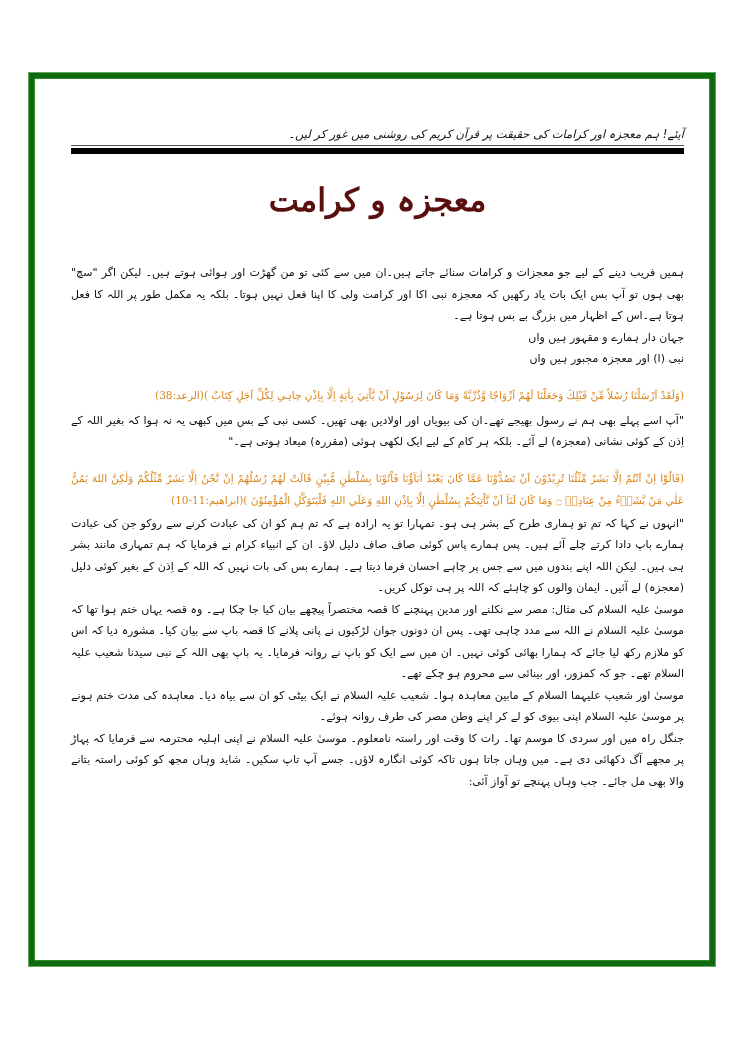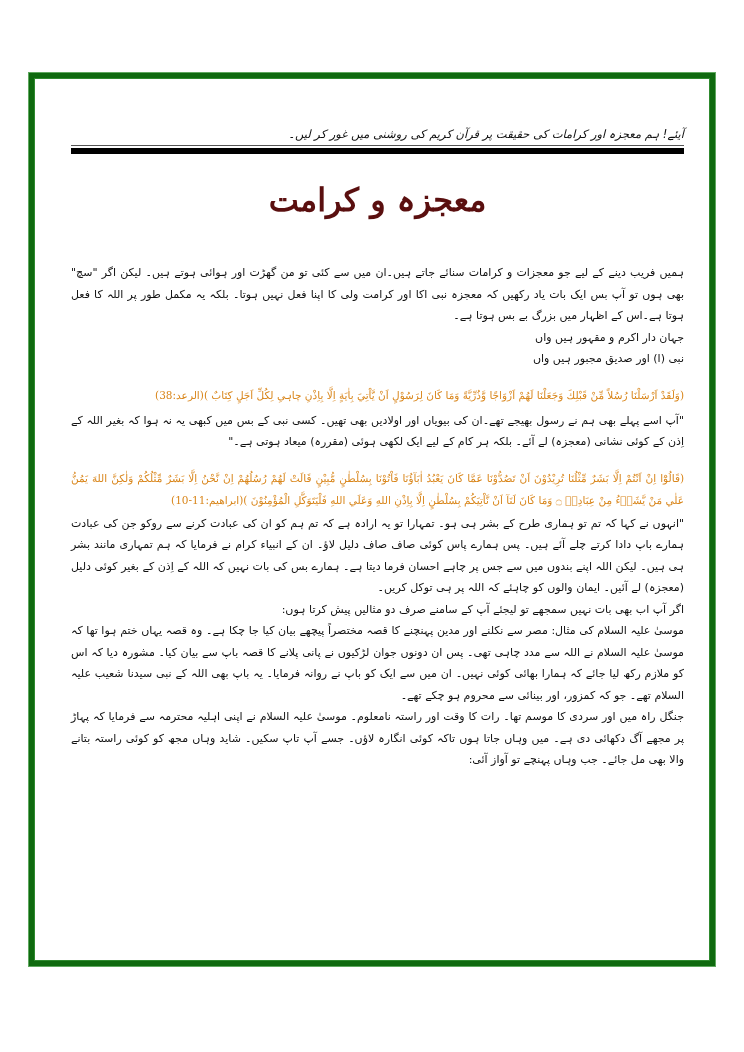--- a/index.html
+++ b/index.html
@@ -103,27 +103,27 @@
   <div class="content">
     <div class="intro">آیئے! ہم معجزہ اور کرامات کی حقیقت پر قرآن کریم کی روشنی میں غور کر لیں۔</div>
     <div class="rule">
       <div class="thin"></div>
       <div class="thick"></div>
     </div>
     <div class="title">معجزہ و کرامت</div>
 
     <div class="body-text">
       <p>ہمیں فریب دینے کے لیے جو معجزات و کرامات سنائے جاتے ہیں۔ان میں سے کئی تو من گھڑت اور ہوائی ہوتے ہیں۔ لیکن اگر "سچ" بھی ہوں تو آپ بس ایک بات یاد رکھیں کہ معجزہ نبی اکا اور کرامت ولی کا اپنا فعل نہیں ہوتا۔ بلکہ یہ مکمل طور پر اللہ کا فعل ہوتا ہے۔اس کے اظہار میں بزرگ بے بس ہوتا ہے۔</p>
-      <p>جہان دار اکرم و مقہور ہیں واں</p>
-      <p>نبی (ا) اور صدیق مجبور ہیں واں</p>
+      <p>جہان دار ہمارے و مقہور ہیں واں</p>
+      <p>نبی (ا) اور معجزہ مجبور ہیں واں</p>
 
       <p class="ayah ayah-1">(وَلَقَدْ اَرْسَلْنَا رُسُلاً مِّنْ قَبْلِكَ وَجَعَلْنَا لَهُمْ اَزْوَاجًا وَّذُرِّيَّةً وَمَا كَانَ لِرَسُوْلٍ اَنْ يَّاْتِيَ بِاٰيَةٍ اِلَّا بِاِذْنِ چاہیِ لِكُلِّ اَجَلٍ كِتَابٌ )(الرعد:38)</p>
       <p>"آپ اسے پہلے بھی ہم نے رسول بھیجے تھے۔ان کی بیویاں اور اولادیں بھی تھیں۔ کسی نبی کے بس میں کبھی یہ نہ ہوا کہ بغیر اللہ کے اِذن کے کوئی نشانی (معجزہ) لے آئے۔ بلکہ ہر کام کے لیے ایک لکھی ہوئی (مقررہ) میعاد ہوتی ہے۔"</p>
 
       <p class="ayah ayah-2">(قَالُوْٓا اِنْ اَنْتُمْ اِلَّا بَشَرٌ مِّثْلُنَا تُرِيْدُوْنَ اَنْ تَصُدُّوْنَا عَمَّا كَانَ يَعْبُدُ اٰبَآؤُنَا فَاْتُوْنَا بِسُلْطٰنٍ مُّبِيْنٍ قَالَتْ لَهُمْ رُسُلُهُمْ اِنْ نَّحْنُ اِلَّا بَشَرٌ مِّثْلُكُمْ وَلٰكِنَّ اللهَ يَمُنُّ عَلٰي مَنْ يَّشَاۗءُ مِنْ عِبَادِهٖ ۝ وَمَا كَانَ لَنَآ اَنْ نَّاْتِيَكُمْ بِسُلْطٰنٍ اِلَّا بِاِذْنِ اللهِ وَعَلَي اللهِ فَلْيَتَوَكَّلِ الْمُؤْمِنُوْنَ )(ابراهیم:11-10)</p>
       <p>"انہوں نے کہا کہ تم تو ہماری طرح کے بشر ہی ہو۔ تمہارا تو یہ ارادہ ہے کہ تم ہم کو ان کی عبادت کرنے سے روکو جن کی عبادت ہمارے باپ دادا کرتے چلے آئے ہیں۔ پس ہمارے پاس کوئی صاف صاف دلیل لاؤ۔ ان کے انبیاء کرام نے فرمایا کہ ہم تمہاری مانند بشر ہی ہیں۔ لیکن اللہ اپنے بندوں میں سے جس پر چاہے احسان فرما دیتا ہے۔ ہمارے بس کی بات نہیں کہ اللہ کے اِذن کے بغیر کوئی دلیل (معجزہ) لے آئیں۔ ایمان والوں کو چاہئے کہ اللہ پر ہی توکل کریں۔</p>
 
-      <p>اگر آپ اب بھی بات نہیں سمجھے تو لیجئے آپ کے سامنے صرف دو مثالیں پیش کرتا ہوں:</p>
       <p>موسیٰ علیہ السلام کی مثال: مصر سے نکلنے اور مدین پہنچنے کا قصہ مختصراً پیچھے بیان کیا جا چکا ہے۔ وہ قصہ یہاں ختم ہوا تھا کہ موسیٰ علیہ السلام نے اللہ سے مدد چاہی تھی۔ پس ان دونوں جوان لڑکیوں نے پانی پلانے کا قصہ باپ سے بیان کیا۔ مشورہ دیا کہ اس کو ملازم رکھ لیا جائے کہ ہمارا بھائی کوئی نہیں۔ ان میں سے ایک کو باپ نے روانہ فرمایا۔ یہ باپ بھی اللہ کے نبی سیدنا شعیب علیہ السلام تھے۔ جو کہ کمزور، اور بینائی سے محروم ہو چکے تھے۔</p>
+      <p>موسیٰ اور شعیب علیہما السلام کے مابین معاہدہ ہوا۔ شعیب علیہ السلام نے ایک بیٹی کو ان سے بیاہ دیا۔ معاہدہ کی مدت ختم ہونے پر موسیٰ علیہ السلام اپنی بیوی کو لے کر اپنے وطن مصر کی طرف روانہ ہوئے۔</p>
       <p>جنگل راہ میں اور سردی کا موسم تھا۔ رات کا وقت اور راستہ نامعلوم۔ موسیٰ علیہ السلام نے اپنی اہلیہ محترمہ سے فرمایا کہ پہاڑ پر مجھے آگ دکھائی دی ہے۔ میں وہاں جاتا ہوں تاکہ کوئی انگارہ لاؤں۔ جسے آپ تاپ سکیں۔ شاید وہاں مجھ کو کوئی راستہ بتانے والا بھی مل جائے۔ جب وہاں پہنچے تو آواز آئی:</p>
     </div>
   </div>
 </div>
 
 </body></html>

